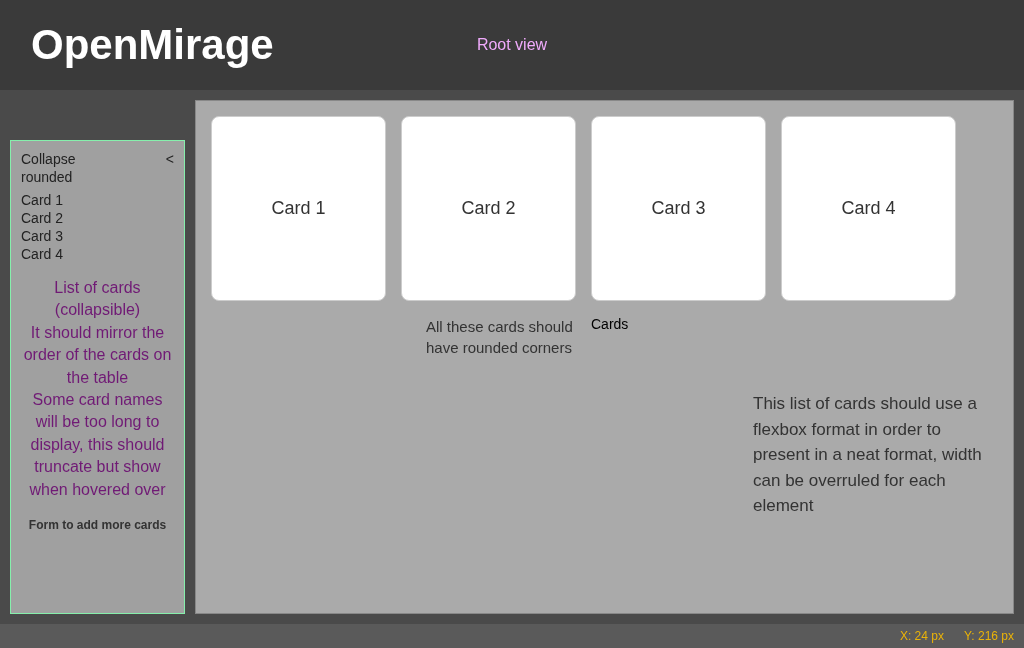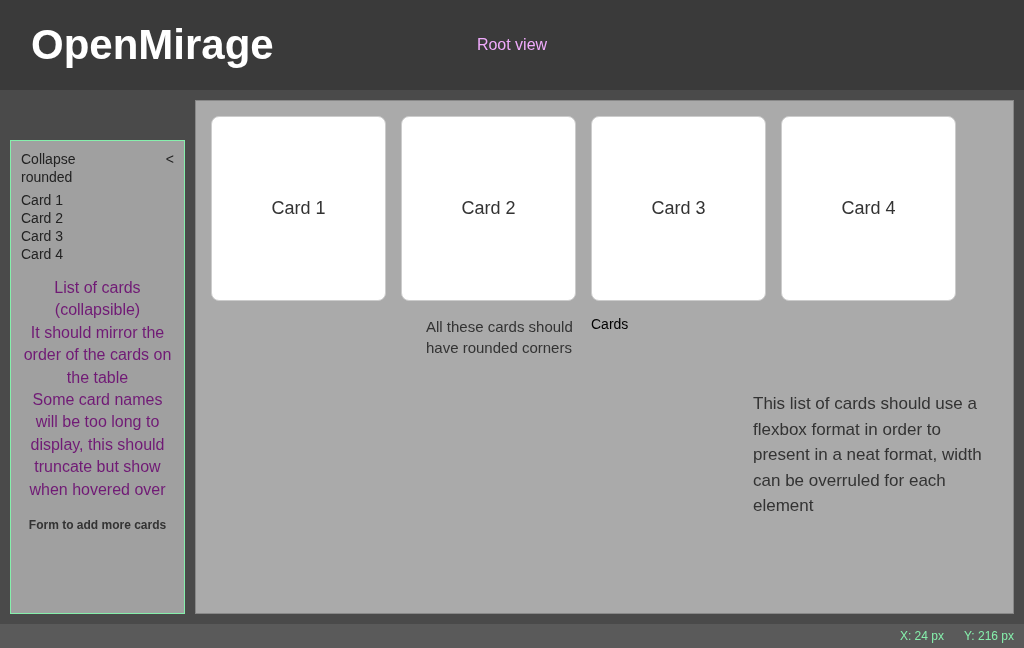--- a/index.html
+++ b/index.html
@@ -158,21 +158,21 @@
 
     
     #statusbar {
       background: #5a5a5a;
       height: 24px;
       display: flex;
       justify-content: flex-end;
       align-items: center;
       padding: 0 10px;
       font-size: 12px;
-      color: #86efac;
+      color: #eab308;
       gap: 20px;
     }
   </style>
 </head>
 <body>
 
 <div id="header">
   <span id="app-title">OpenMirage</span>
   <span id="root-view-label">Root view</span>
 </div>

